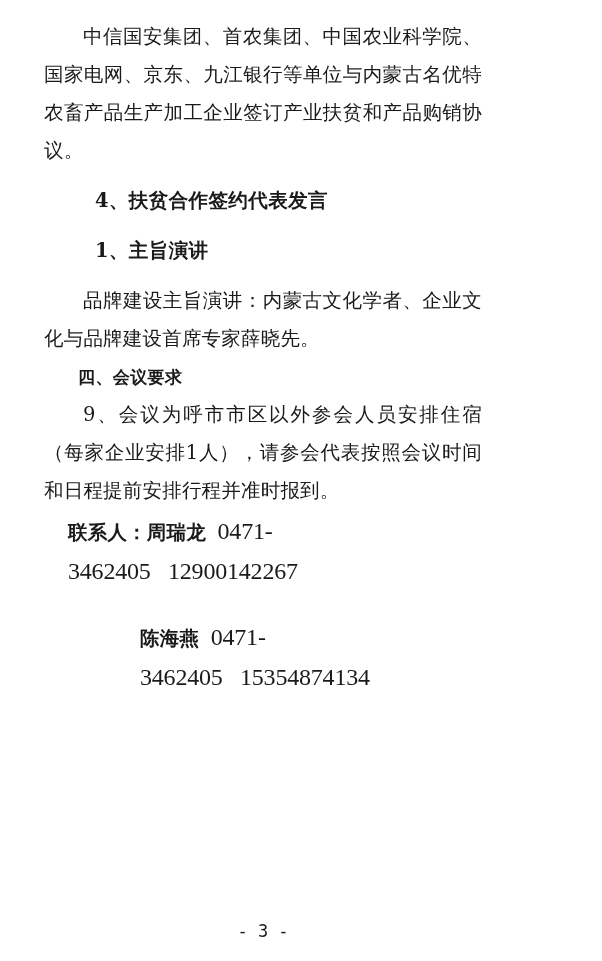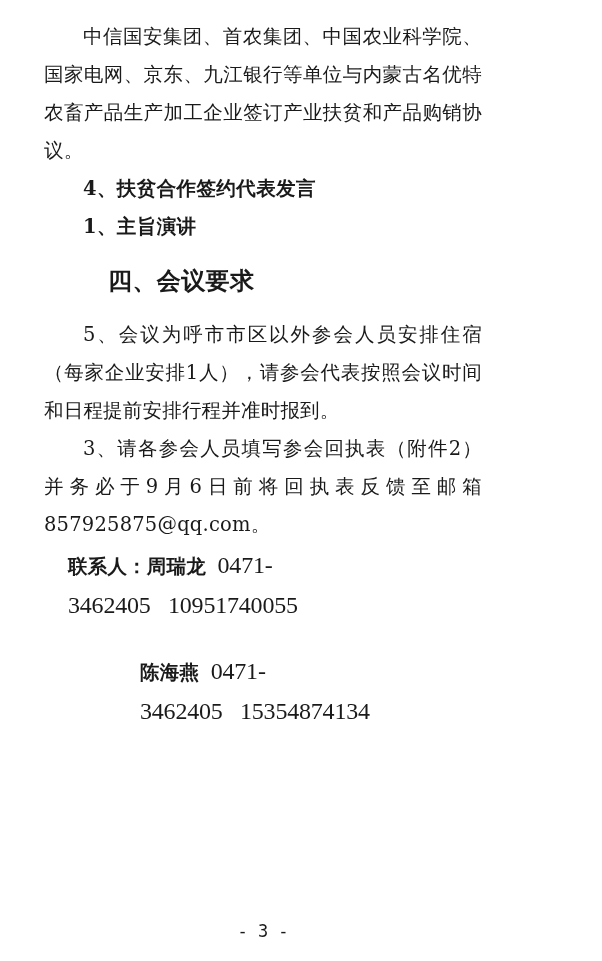--- a/index.html
+++ b/index.html
@@ -29,29 +29,29 @@
     text-justify: inter-ideograph;
     margin: 0;
     letter-spacing: 0.2px;
   }
   .indent2 {
     text-indent: 2em;
   }
   .heading {
     font-size: 19.5px;
     line-height: 38px;
-    margin: 0;
+    margin: 12px;
     font-weight: bold;
     text-indent: 2em;
     letter-spacing: 0.4px;
   }
   .heading-sec {
-    font-size: 24px;
+    font-size: 17px;
     line-height: 38px;
-    margin: 16px;
+    margin: 0;
     font-weight: bold;
     text-indent: 2em;
     letter-spacing: 0.4px;
   }
   .contact-block {
     margin-top: 2px;
   }
   .contact-line {
     font-size: 19.5px;
     line-height: 38px;
@@ -92,32 +92,32 @@
 
 <div class="page">
 
   <p class="para indent2">中信国安集团、首农集团、中国农业科学院、国家电网、京东、九江银行等单位与内蒙古名优特农畜产品生产加工企业签订产业扶贫和产品购销协议。</p>
 
   <p class="heading">4、扶贫合作签约代表发言</p>
 
 
   <p class="heading">1、主旨演讲</p>
 
+  <p class="para indent2">品牌建设主旨演讲：内蒙古文化学者、企业文化与品牌建设首席专家薛晓先。</p>
 
   <p class="heading-sec">四、会议要求</p>
 
 
-  <p class="para indent2">5、会议为呼市市区以外参会人员安排住宿（每家企业安排1人），请参会代表按照会议时间和日程提前安排行程并准时报到。</p>
+  <p class="para indent2">9、会议为呼市市区以外参会人员安排住宿（每家企业安排1人），请参会代表按照会议时间和日程提前安排行程并准时报到。</p>
 
-  <p class="para indent2">3、请各参会人员填写参会回执表（附件2）并务必于9月6日前将回执表反馈至邮箱857925875@qq.com。</p>
 
 
   <div class="contact-block">
     <p class="contact-line contact-indent-1">
-      <span>联系人：</span><span>周瑞龙</span><span class="mono">&nbsp;&nbsp;</span><span class="mono">0471-3462405</span><span class="mono">&nbsp;&nbsp;&nbsp;</span><span class="mono">10951740055</span>
+      <span>联系人：</span><span>周瑞龙</span><span class="mono">&nbsp;&nbsp;</span><span class="mono">0471-3462405</span><span class="mono">&nbsp;&nbsp;&nbsp;</span><span class="mono">12900142267</span>
     </p>
     <p class="contact-line contact-indent-2">
       <span>陈海燕</span><span class="mono">&nbsp;&nbsp;</span><span class="mono">0471-3462405</span><span class="mono">&nbsp;&nbsp;&nbsp;</span><span class="mono">15354874134</span>
     </p>
   </div>
 
   <div class="footer">
     <span class="pn">- 3 -</span>
   </div>
 

